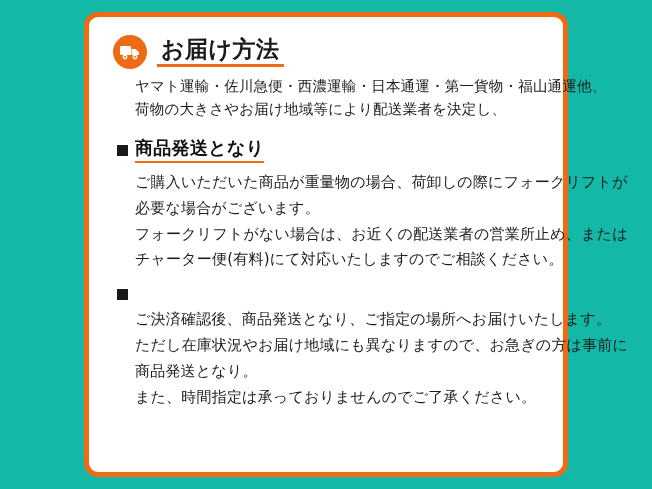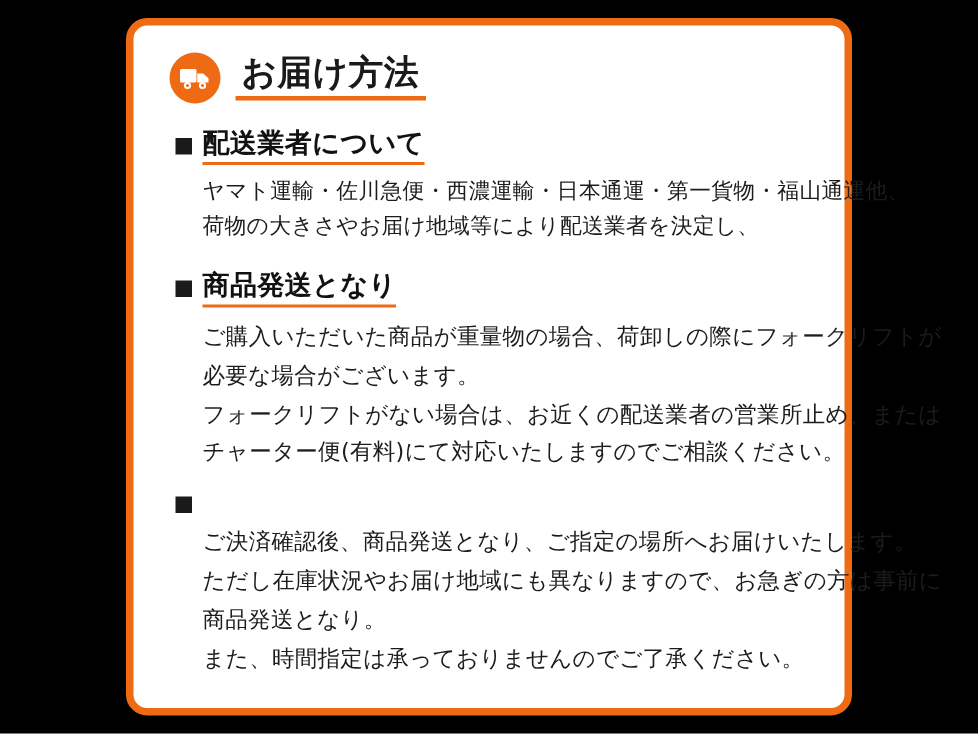--- a/index.html
+++ b/index.html
@@ -10,21 +10,21 @@
     width: 652px;
     height: 489px;
     background: #f1f1f1;
     font-family: "DejaVu Sans", "Liberation Sans", sans-serif;
     overflow: hidden;
   }
   #page {
     position: relative;
     width: 652px;
     height: 489px;
-    background: #000000;
+    background: #14b8a6;
   }
   .card {
     position: absolute;
     left: 84px;
     top: 12px;
     width: 484px;
     height: 465px;
     box-sizing: border-box;
     background: #ffffff;
     border: 5px solid #ee6b14;
@@ -115,24 +115,20 @@
             <circle cx="6" cy="13" r="2.4" fill="#ffffff"></circle>
             <circle cx="6" cy="13" r="1" fill="#ee6b14"></circle>
             <circle cx="16" cy="13" r="2.4" fill="#ffffff"></circle>
             <circle cx="16" cy="13" r="1" fill="#ee6b14"></circle>
           </svg>
         </span>
         <span class="header-title">お届け方法</span>
       </div>
 
       <div class="section">
-        <div class="section-head">
-          <span class="sq"></span>
-          <span class="section-title">配送業者について</span>
-        </div>
         <div class="body-lines">
           <div class="line">ヤマト運輸・佐川急便・西濃運輸・日本通運・第一貨物・福山通運他、</div>
           <div class="line">荷物の大きさやお届け地域等により配送業者を決定し、</div>
         </div>
       </div>
 
       <div class="section">
         <div class="section-head">
           <span class="sq"></span>
           <span class="section-title">商品発送となり</span>

